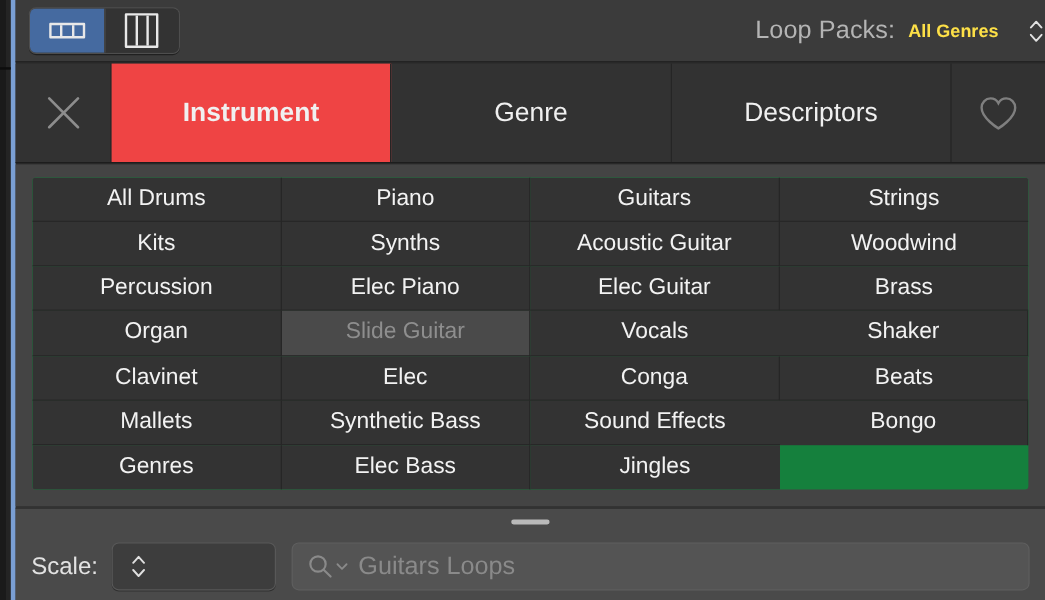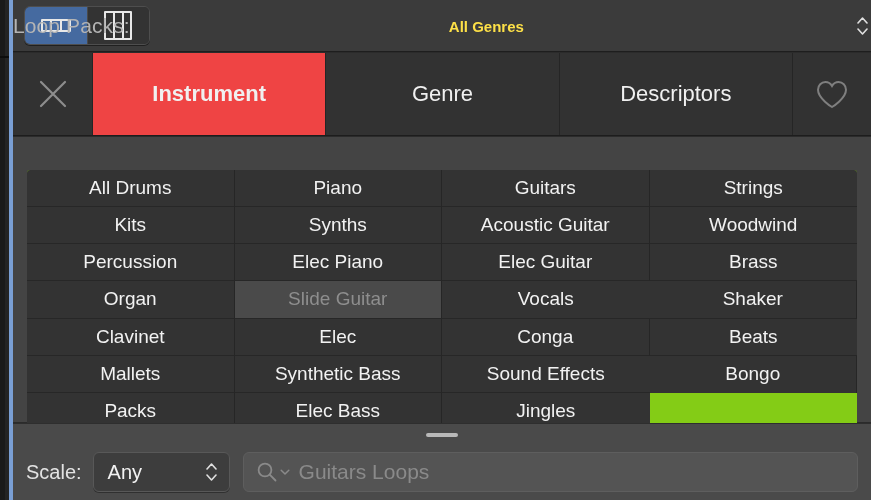--- a/index.html
+++ b/index.html
@@ -80,21 +80,21 @@
     display: flex;
   }
   .icon-grid-v i {
     flex: 1; border-right: 2px solid #e8e8e8; display: block;
   }
   .icon-grid-v i:last-child { border-right: none; }
 
   .looppacks {
     position: absolute; left: 0; top: 0;
     width: 858px; height: 52px;
-    display: flex; align-items: center; justify-content: space-between;
+    display: flex; align-items: center; justify-content: flex-end;
     gap: 0px;
     pointer-events: none;
   }
   .lp-label {
     font-size: 21px; color: #b4b4b4; letter-spacing: .1px;
     margin-right: 11px;
   }
   .lp-value {
     font-size: 15px; color: #fde047; font-weight: 600;
     margin-right: 23px;
@@ -144,24 +144,23 @@
     position: absolute; left: 13px; top: 137px;
     width: 858px; height: 285px;
     background: #444444;
     padding: 11px 14px 14px 14px;
   }
   .grid {
     width: 100%; height: 100%;
     display: grid;
     grid-template-columns: repeat(4, 1fr);
     grid-auto-rows: 1fr;
-    background: #84cc16;
+    background: #15803d;
     border-radius: 3px;
     overflow: hidden;
-    margin-top: 22px;
   }
   .cell {
     display: flex; align-items: center; justify-content: center;
     font-size: 19px; color: #f2f2f2;
     background: #333333;
     border-right: 1px solid #262626;
     border-bottom: 1px solid #272727;
     cursor: default;
     white-space: nowrap;
   }
@@ -359,38 +358,37 @@
         <div class="cell">
           <span>Synthetic Bass</span>
         </div>
         <div class="cell col-last">
           <span>Sound Effects</span>
         </div>
         <div class="cell row-last">
           <span>Bongo</span>
         </div>
         <div class="cell row-last">
-          <span>Packs</span>
+          <span>Genres</span>
         </div>
         <div class="cell row-last">
           <span>Elec Bass</span>
         </div>
         <div class="cell col-last row-last">
           <span>Jingles</span>
         </div>
       </div>
   </div>
 
   <div class="bottombar">
     <div class="resize-grip"></div>
     <div class="bb-row">
       <span class="scale-label">Scale:</span>
 
       <div class="scale-select">
-        <span class="scale-value">Any</span>
         <span class="stepper-chev">
           <svg class="chev-up" viewBox="0 0 11 7">
             <path d="M1 6 L5.5 1 L10 6" fill="none" stroke="#e0e0e0" stroke-width="1.6" stroke-linecap="round" stroke-linejoin="round"></path>
           </svg>
           <svg class="chev-dn" viewBox="0 0 11 7">
             <path d="M1 1 L5.5 6 L10 1" fill="none" stroke="#e0e0e0" stroke-width="1.6" stroke-linecap="round" stroke-linejoin="round"></path>
           </svg>
         </span>
       </div>
 

